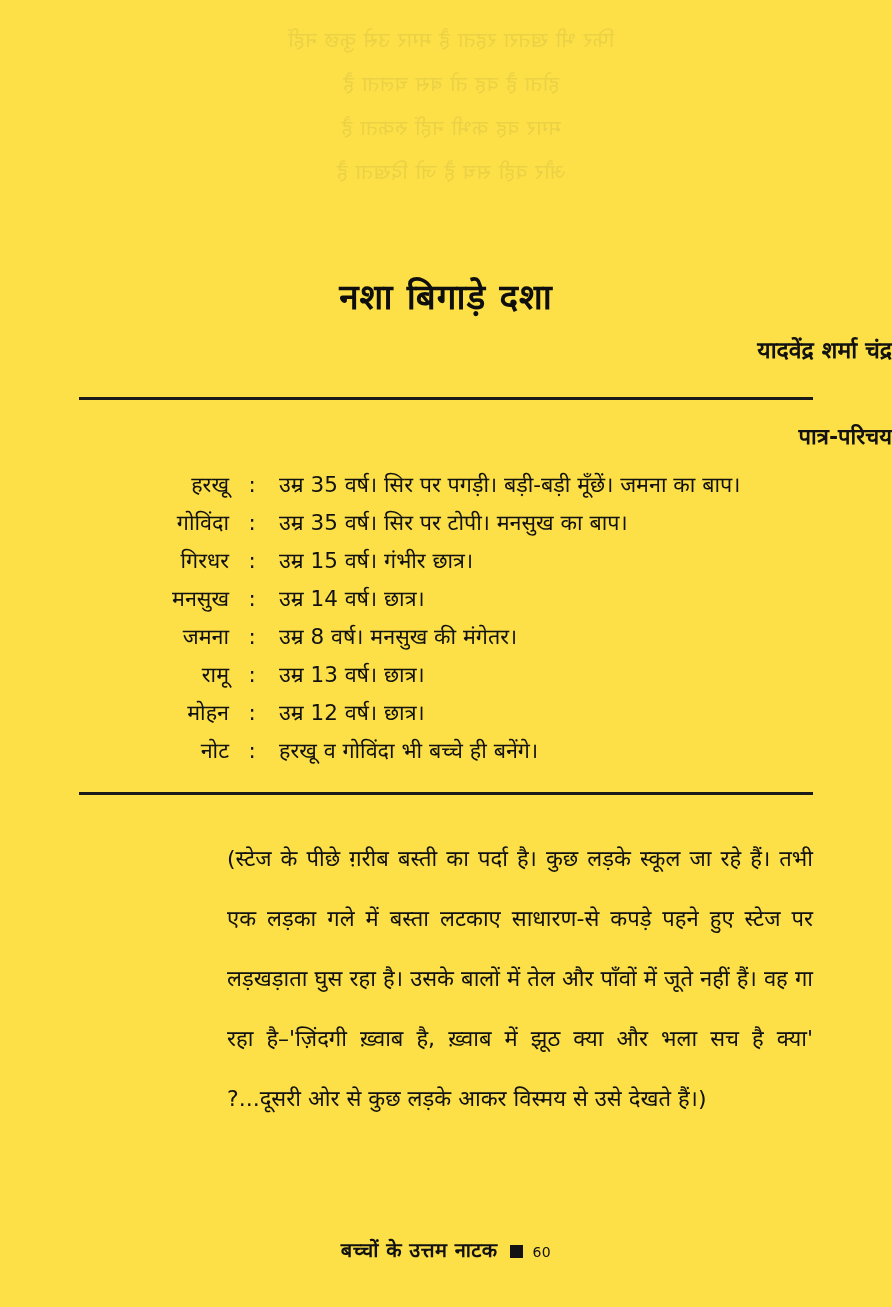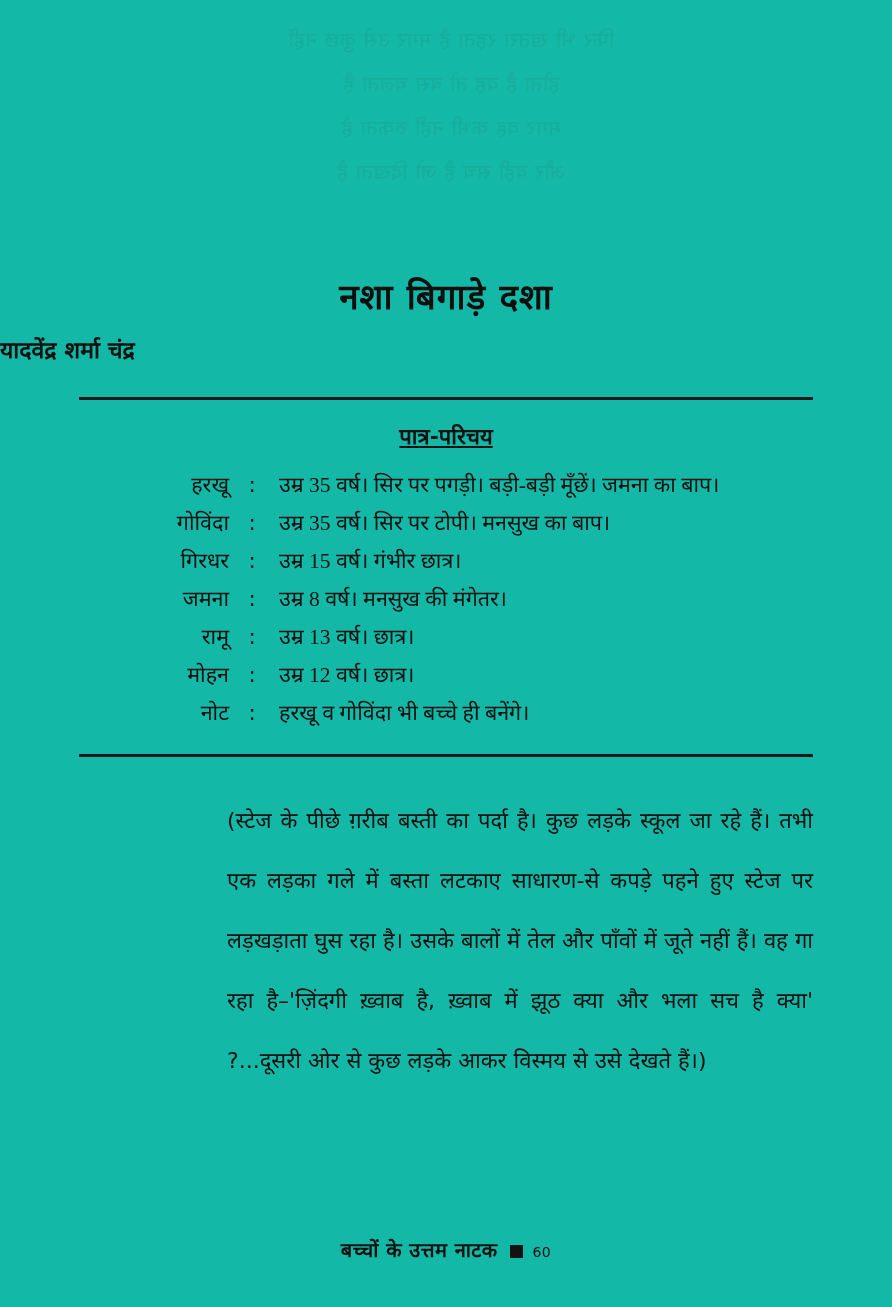--- a/index.html
+++ b/index.html
@@ -12,21 +12,21 @@
     height: 1307px;
     position: relative;
     font-family: "DejaVu Sans", sans-serif;
     color: #111111;
     overflow: hidden;
   }
 
   .page {
     position: absolute;
     inset: 0;
-    background: #14b8a6;
+    background: #fde047;
   }
 
   
   .bleed {
     position: absolute;
     left: 100px;
     right: 90px;
     top: 18px;
     height: 200px;
     opacity: 0.085;
@@ -50,43 +50,42 @@
 
   .title {
     text-align: center;
     font-size: 35px;
     font-weight: 700;
     letter-spacing: 1px;
     margin-top: 272px;
     color: #0e0e0e;
   }
   .author {
-    text-align: left;
+    text-align: right;
     font-size: 23px;
     font-weight: 700;
     margin-top: 14px;
     color: #111;
   }
 
   .rule {
     height: 3px;
     background: #1a1a1a;
     margin: 0 auto;
     width: 734px;
   }
   .rule.top { margin-top: 32px; }
   .rule.bottom { margin-top: 22px; }
 
   .cast-heading {
-    text-align: center;
+    text-align: right;
     font-size: 22px;
     font-weight: 700;
     margin-top: 20px;
     margin-bottom: 8px;
-    text-decoration: underline;
   }
 
   .cast {
     width: 734px;
     margin: 16px auto;
     border-collapse: collapse;
   }
   .cast tr td {
     vertical-align: top;
     font-size: 21.5px;
@@ -98,21 +97,20 @@
     text-align: right;
     padding-right: 10px;
     white-space: nowrap;
   }
   .cast td.colon {
     width: 26px;
     text-align: center;
   }
   .cast td.desc {
     padding-left: 14px;
-    font-family: Liberation Serif, serif;
   }
 
   .stage-note {
     width: 734px;
     margin: 34px auto 0 auto;
     font-size: 22px;
     line-height: 60px;
     text-align: justify;
     text-justify: inter-word;
     padding-left: 148px;
@@ -172,20 +170,25 @@
         <td class="name">गोविंदा</td>
         <td class="colon">:</td>
         <td class="desc">उम्र 35 वर्ष। सिर पर टोपी। मनसुख का बाप।</td>
       </tr>
       <tr>
         <td class="name">गिरधर</td>
         <td class="colon">:</td>
         <td class="desc">उम्र 15 वर्ष। गंभीर छात्र।</td>
       </tr>
       <tr>
+        <td class="name">मनसुख</td>
+        <td class="colon">:</td>
+        <td class="desc">उम्र 14 वर्ष। छात्र।</td>
+      </tr>
+      <tr>
         <td class="name">जमना</td>
         <td class="colon">:</td>
         <td class="desc">उम्र 8 वर्ष। मनसुख की मंगेतर।</td>
       </tr>
       <tr>
         <td class="name">रामू</td>
         <td class="colon">:</td>
         <td class="desc">उम्र 13 वर्ष। छात्र।</td>
       </tr>
       <tr>

